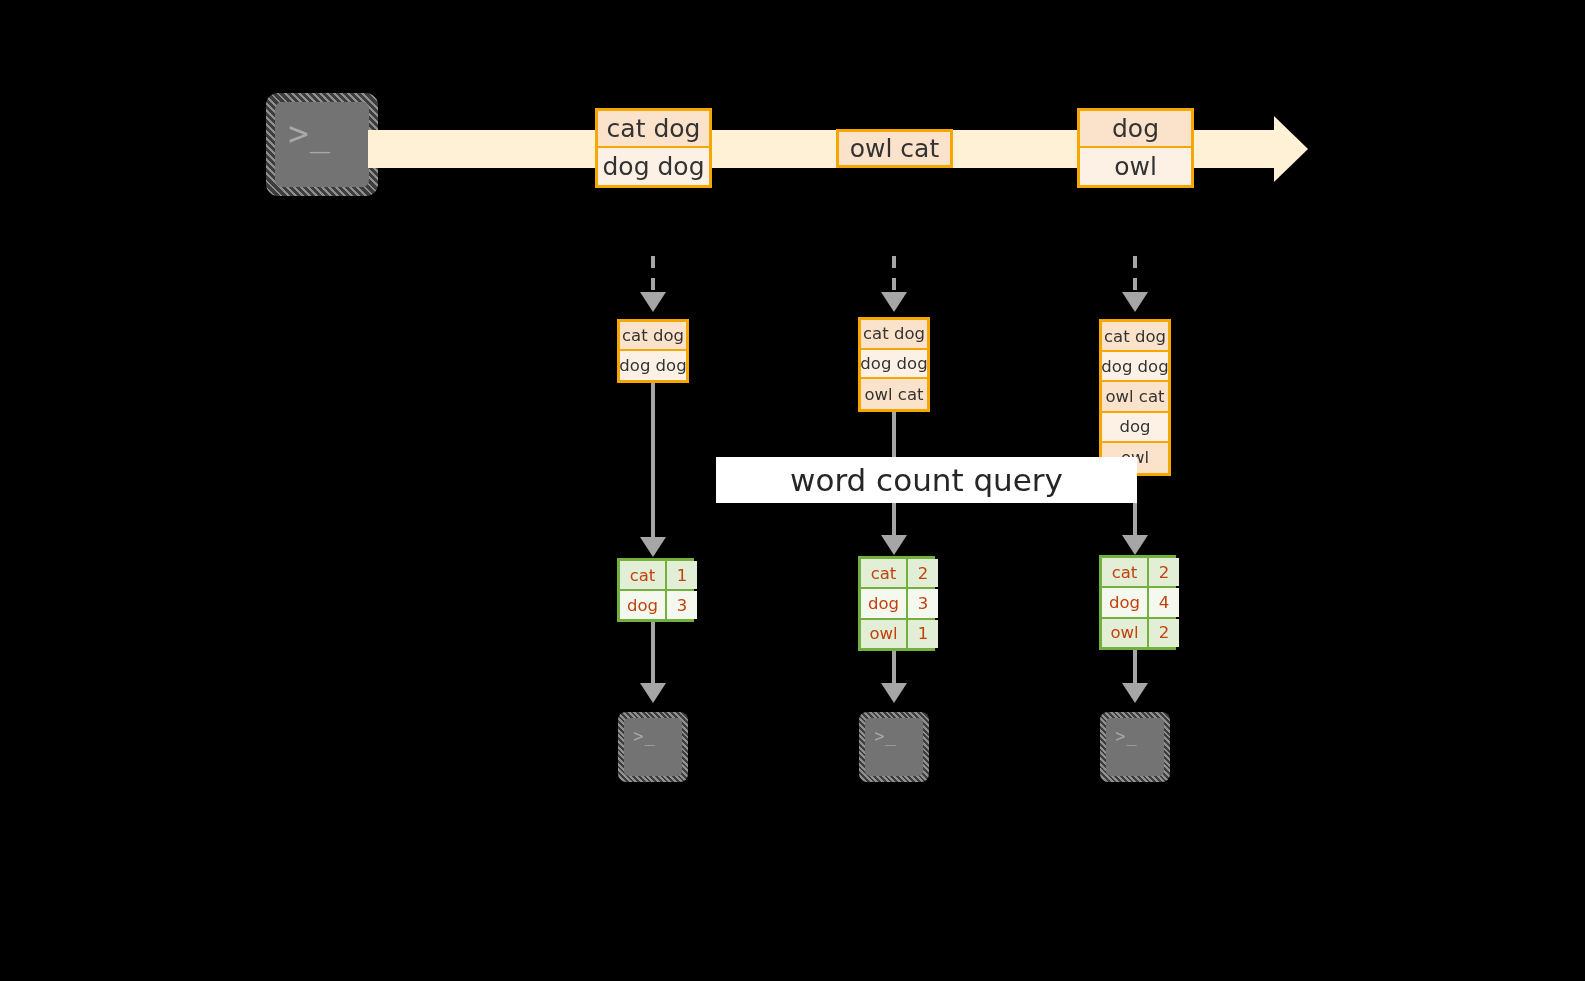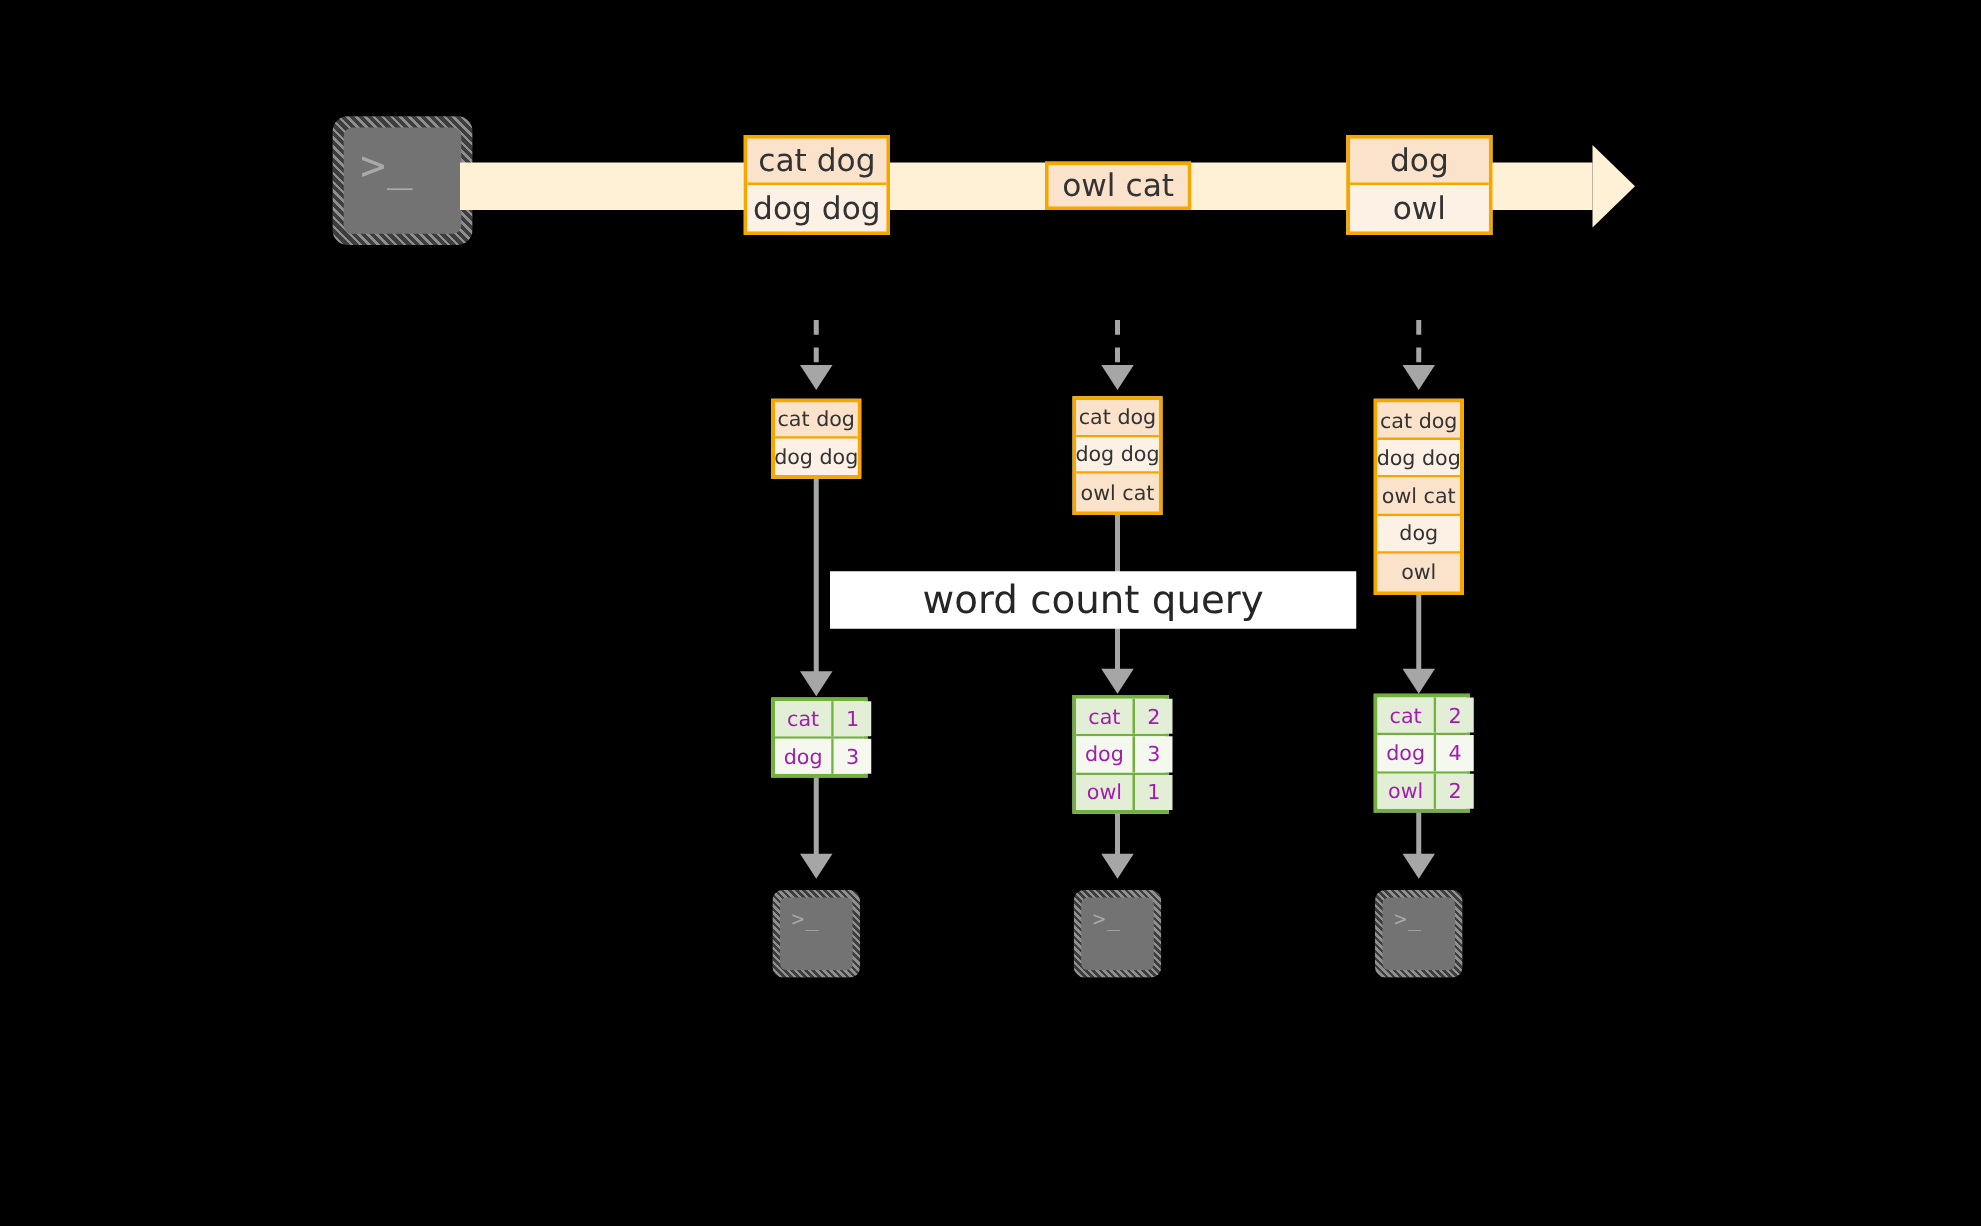--- a/index.html
+++ b/index.html
@@ -107,21 +107,21 @@
     height: 31px;
     border-bottom: 2px solid #73B13F;
   }
   .gtable .grow:last-child { border-bottom: none; }
   .gtable .gcell {
     box-sizing: border-box;
     display: flex;
     align-items: center;
     justify-content: center;
     font-size: 16.5px;
-    color: #a21caf;
+    color: #c2410c;
     background: #F4F8EF;
   }
   .gtable .gcell.k { flex: 0 0 47px; border-right: 2px solid #73B13F; }
   .gtable .gcell.v { flex: 0 0 30px; }
   .gtable .grow.alt .gcell { background: #E3EED6; }
 
   
   .vline {
     position: absolute;
     width: 4px;
@@ -279,17 +279,17 @@
 
   <div class="vline" style="left:1133px; top:650px; width:4px; height:34px;"></div>
   <div class="vhead" style="left:1122px; top:683px;"></div>
 
   <div class="term term-small" style="left:1100px; top:712px; width:70px; height:70px;">
     <div class="term-inner">
       <span class="term-glyph">&gt;_</span>
     </div>
   </div>
 
-  <div class="banner" style="left:664px; top:457px; width:421px; height:46px;">
+  <div class="banner" style="left:716px; top:457px; width:421px; height:46px;">
     <span>word count query</span>
   </div>
 
 </div>
 
 </body></html>

